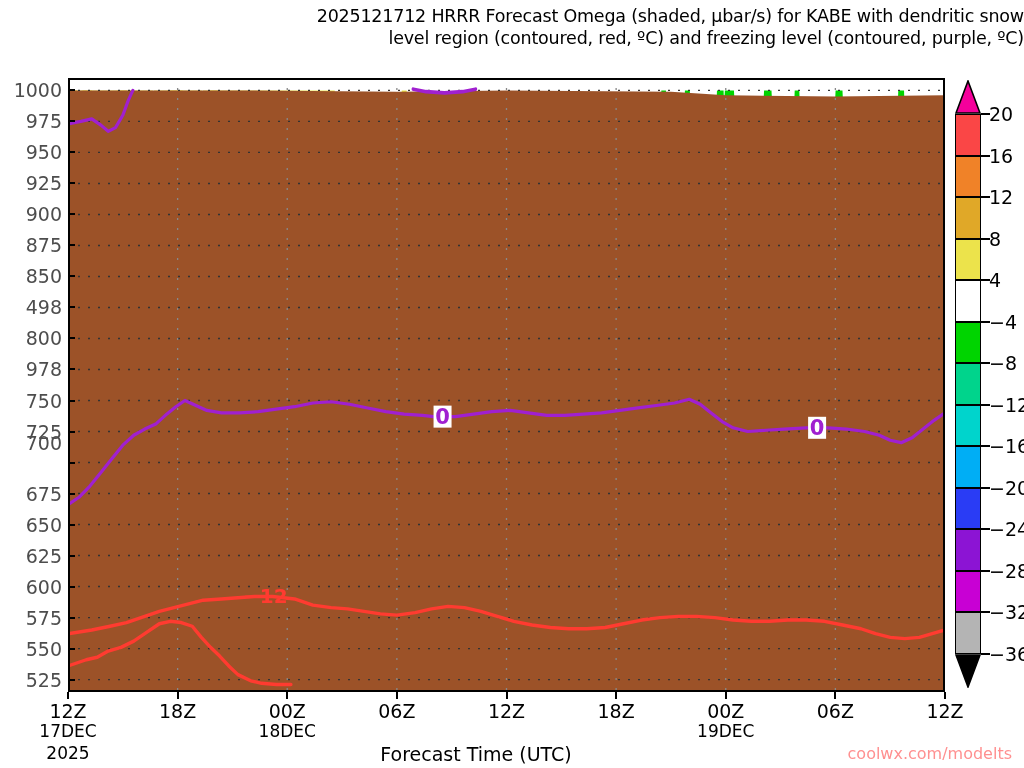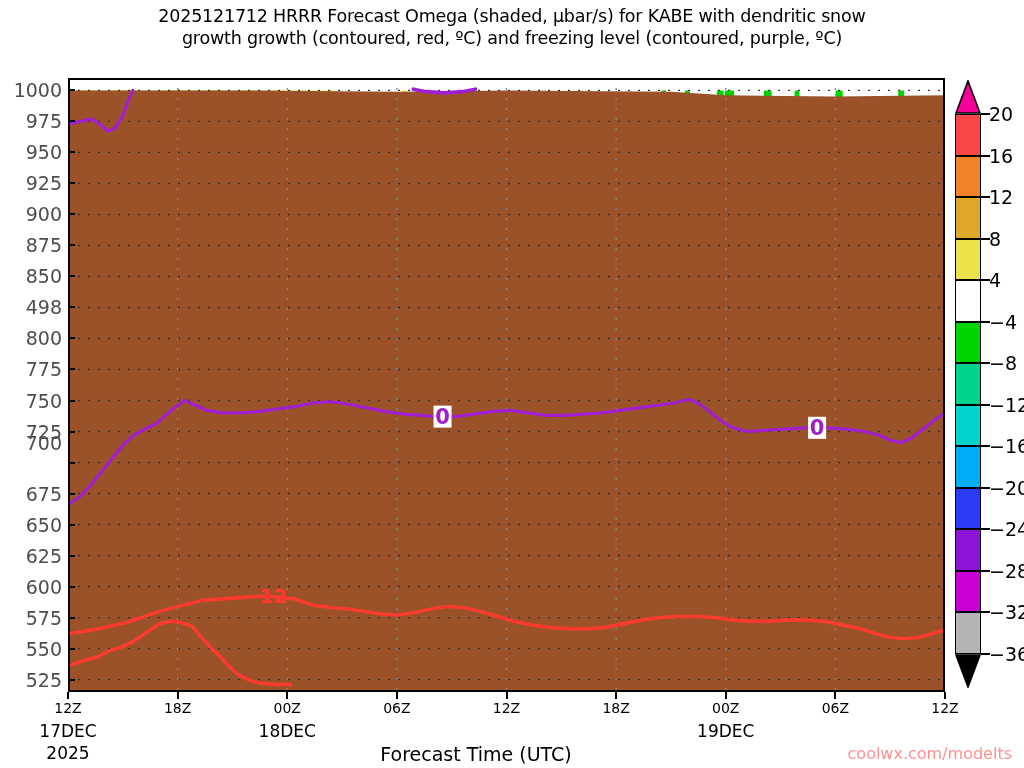--- a/index.html
+++ b/index.html
@@ -2,37 +2,37 @@
 <html><head>
 <meta charset="utf-8">
 <style>
   html,body{margin:0;padding:0;background:#ffffff;}
   body{width:1024px;height:768px;overflow:hidden;
        font-family:"DejaVu Sans","Liberation Sans",sans-serif;}
   #root{position:relative;width:1024px;height:768px;}
 
   .title{position:absolute;left:0;top:6px;width:1024px;text-align:center;
          font-size:17.5px;color:#000;line-height:1.24;letter-spacing:-0.2px;}
-  .title div{white-space:pre;}
+  .title div{white-space:pre;text-align:right;}
 
   
   #plot{position:absolute;left:68px;top:78px;width:877px;height:614px;
         background:#fff;overflow:hidden;}
   #plotborder{position:absolute;left:68px;top:78px;width:877px;height:614px;
         border:2px solid #000;box-sizing:border-box;pointer-events:none;}
   #plot svg{position:absolute;left:0;top:0;}
 
   
   .ylab{position:absolute;right:0;transform:translateY(-50%);
         font-size:19px;color:#4d4d4d;text-align:right;white-space:pre;}
   #yaxis{position:absolute;left:0;top:78px;width:62px;height:614px;}
   .ytick{position:absolute;left:68px;width:7px;height:2px;background:#000;}
 
   #xaxis{position:absolute;left:0;top:692px;width:1024px;height:76px;}
-  .xlab{position:absolute;transform:translateX(-50%);font-size:14px;color:#000;
+  .xlab{position:absolute;transform:translateX(-50%);font-size:19px;color:#000;
         white-space:pre;text-align:center;}
   .xtick{position:absolute;top:692px;width:2px;height:7px;background:#000;}
 
   .axtitle{position:absolute;left:0;top:743px;width:952px;text-align:center;
            font-size:19px;color:#000;}
   .daylab{position:absolute;font-size:17px;color:#000;white-space:pre;
           transform:translateX(-50%);text-align:center;}
   .yearlab{position:absolute;font-size:17px;color:#000;white-space:pre;
            transform:translateX(-50%);text-align:center;}
   .watermark{position:absolute;right:12px;top:744px;font-size:16px;
@@ -46,21 +46,21 @@
          font-size:19px;color:#000;white-space:pre;}
   .cbtick{position:absolute;left:26px;width:9px;height:2px;background:#000;}
 </style>
 </head>
 <body>
 
 <div id="root">
 
   <div class="title">
     <div>2025121712 HRRR Forecast Omega (shaded, μbar/s) for KABE with dendritic snow</div>
-    <div>growth growth (contoured, red, ºC) and freezing level (contoured, purple, ºC)</div>
+    <div>level region (contoured, red, ºC) and freezing level (contoured, purple, ºC)</div>
   </div>
 
   <div id="plot">
     <svg width="877" height="614" viewBox="0 0 877 614">
       <defs>
         <clipPath id="pc">
             <rect x="0" y="0" width="877" height="614"></rect>
           </clipPath>
       </defs>
       <g clip-path="url(#pc)" id="shading">
@@ -1114,21 +1114,21 @@
       <div class="ylab" style="top: 601.596px;">525</div>
       <div class="ylab" style="top: 570.586px;">550</div>
       <div class="ylab" style="top: 539.576px;">575</div>
       <div class="ylab" style="top: 508.566px;">600</div>
       <div class="ylab" style="top: 477.556px;">625</div>
       <div class="ylab" style="top: 446.545px;">650</div>
       <div class="ylab" style="top: 415.535px;">675</div>
       <div class="ylab" style="top: 365px; text-align: right;">700</div>
       <div class="ylab" style="top: 353.515px;">725</div>
       <div class="ylab" style="top: 322.505px;">750</div>
-      <div class="ylab" style="top: 291.495px;">775</div>
+      <div class="ylab" style="top: 291.495px;">978</div>
       <div class="ylab" style="top: 260.485px;">800</div>
       <div class="ylab" style="top: 229.475px;">498</div>
       <div class="ylab" style="top: 198.465px;">850</div>
       <div class="ylab" style="top: 167.455px;">875</div>
       <div class="ylab" style="top: 136.444px;">900</div>
       <div class="ylab" style="top: 105.434px;">925</div>
       <div class="ylab" style="top: 74.4242px;">950</div>
       <div class="ylab" style="top: 43.4141px;">975</div>
       <div class="ylab" style="top: 12.404px; margin-left: 10px;">1000</div>
     </div>

